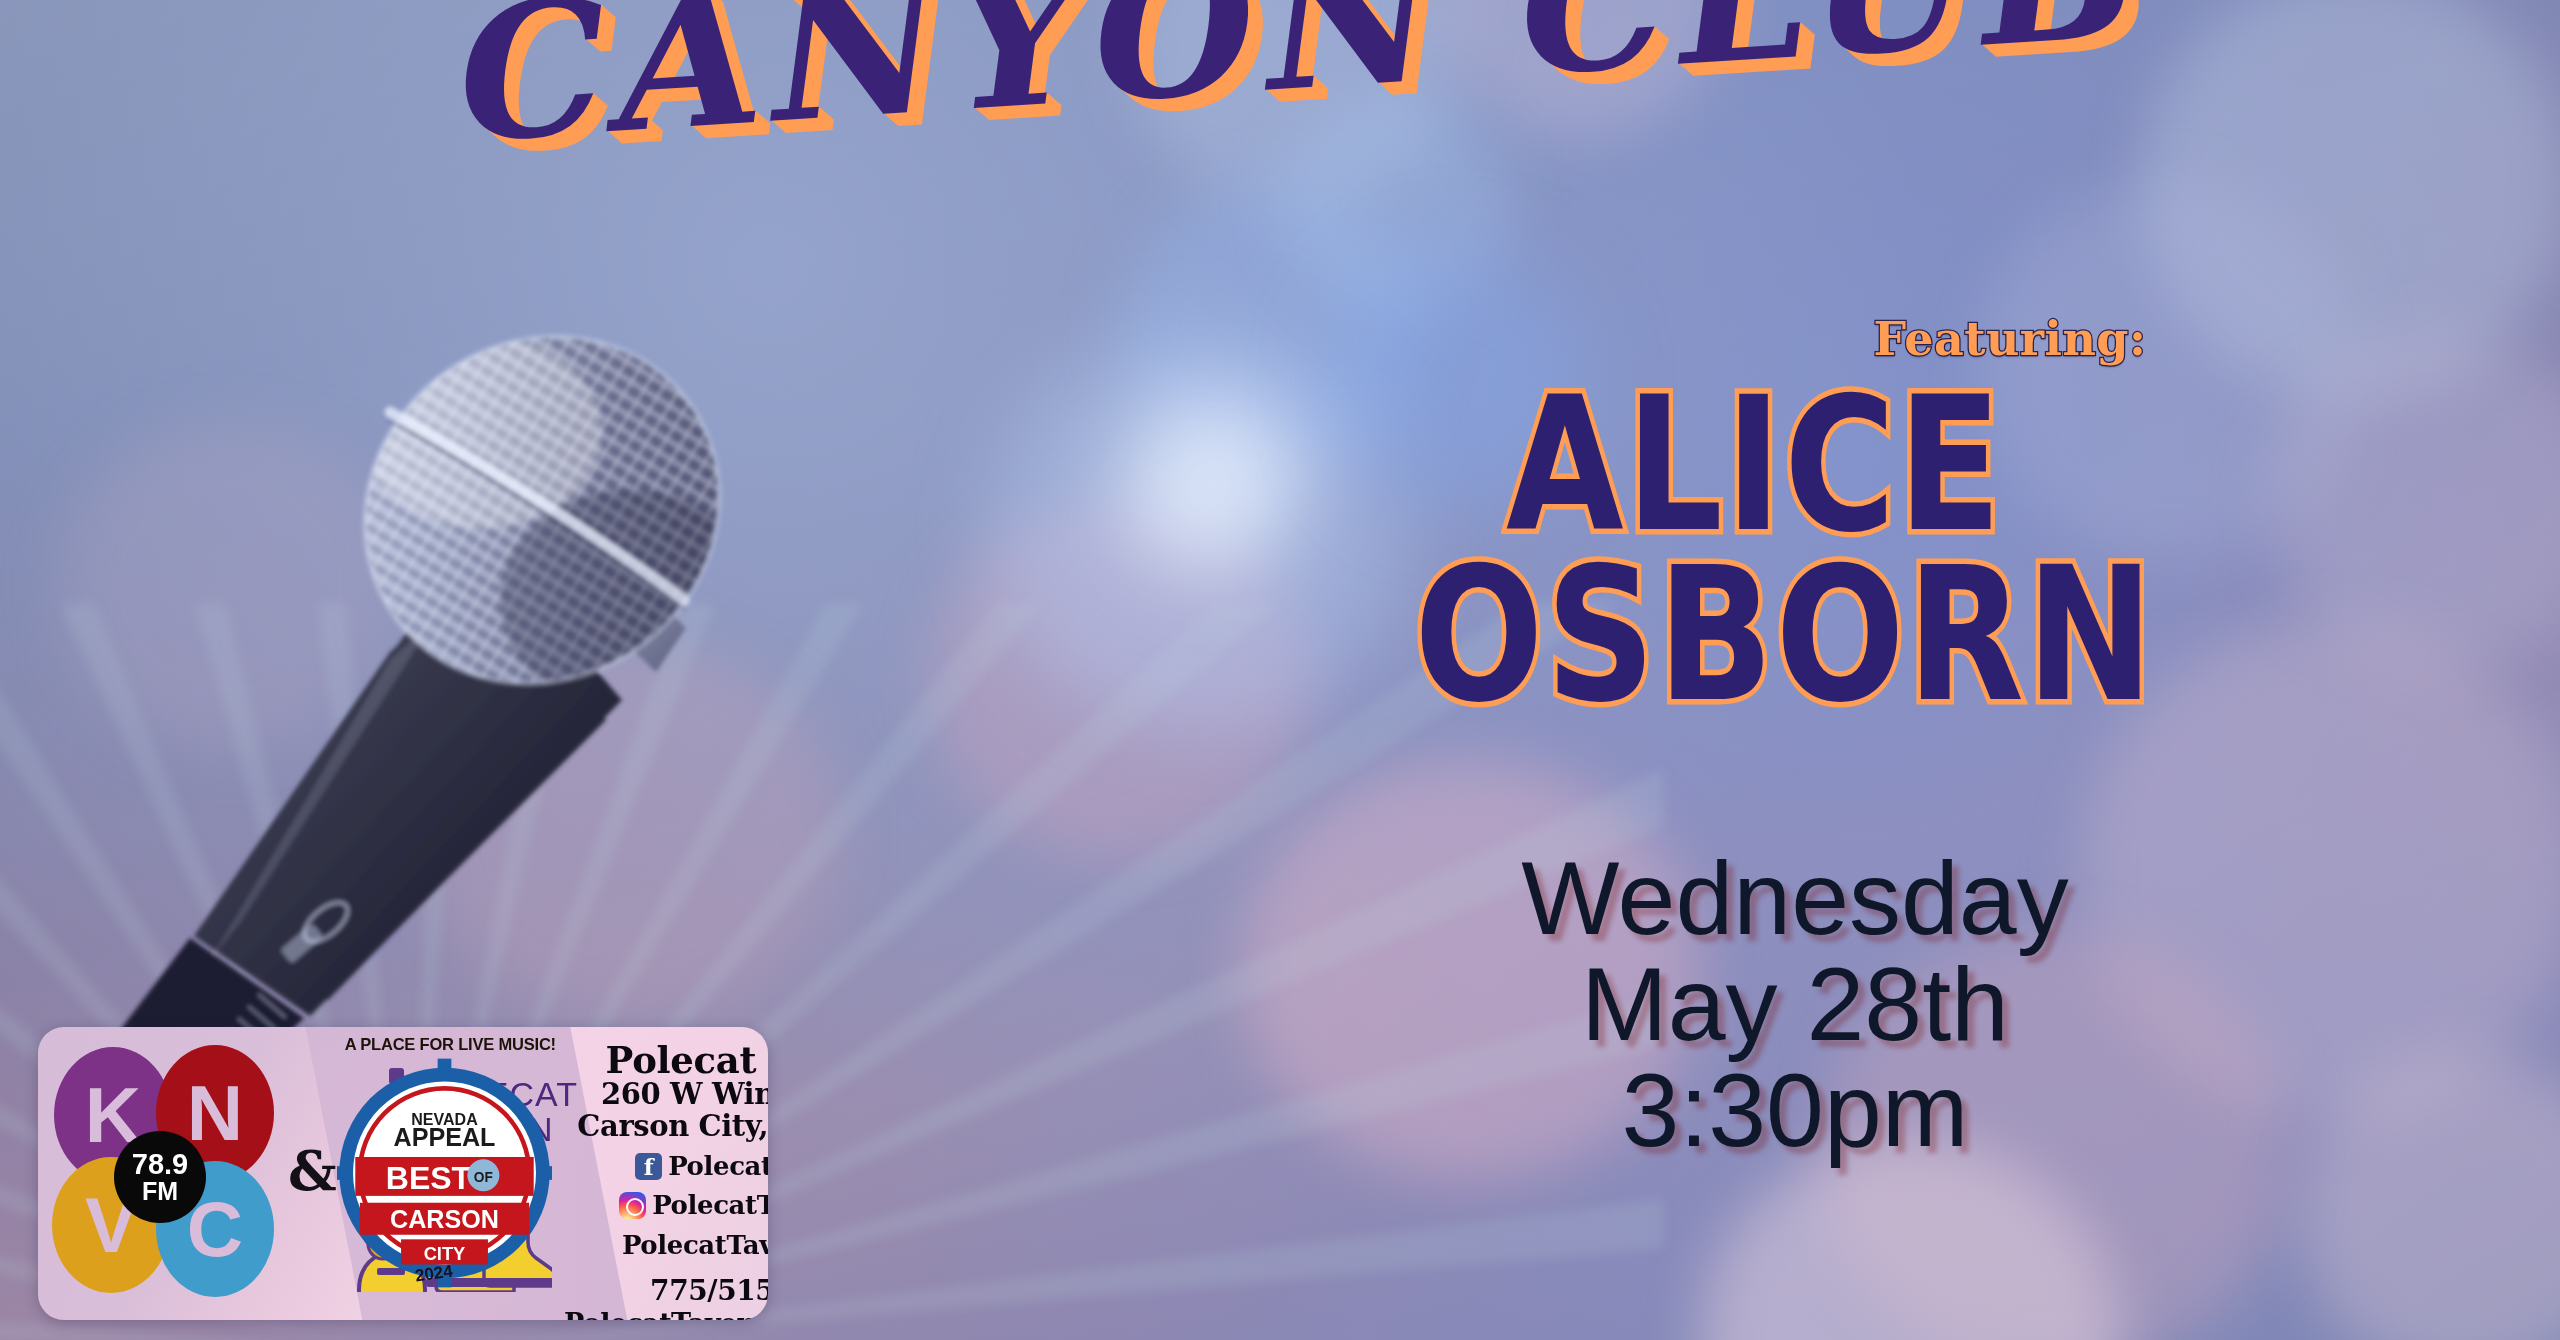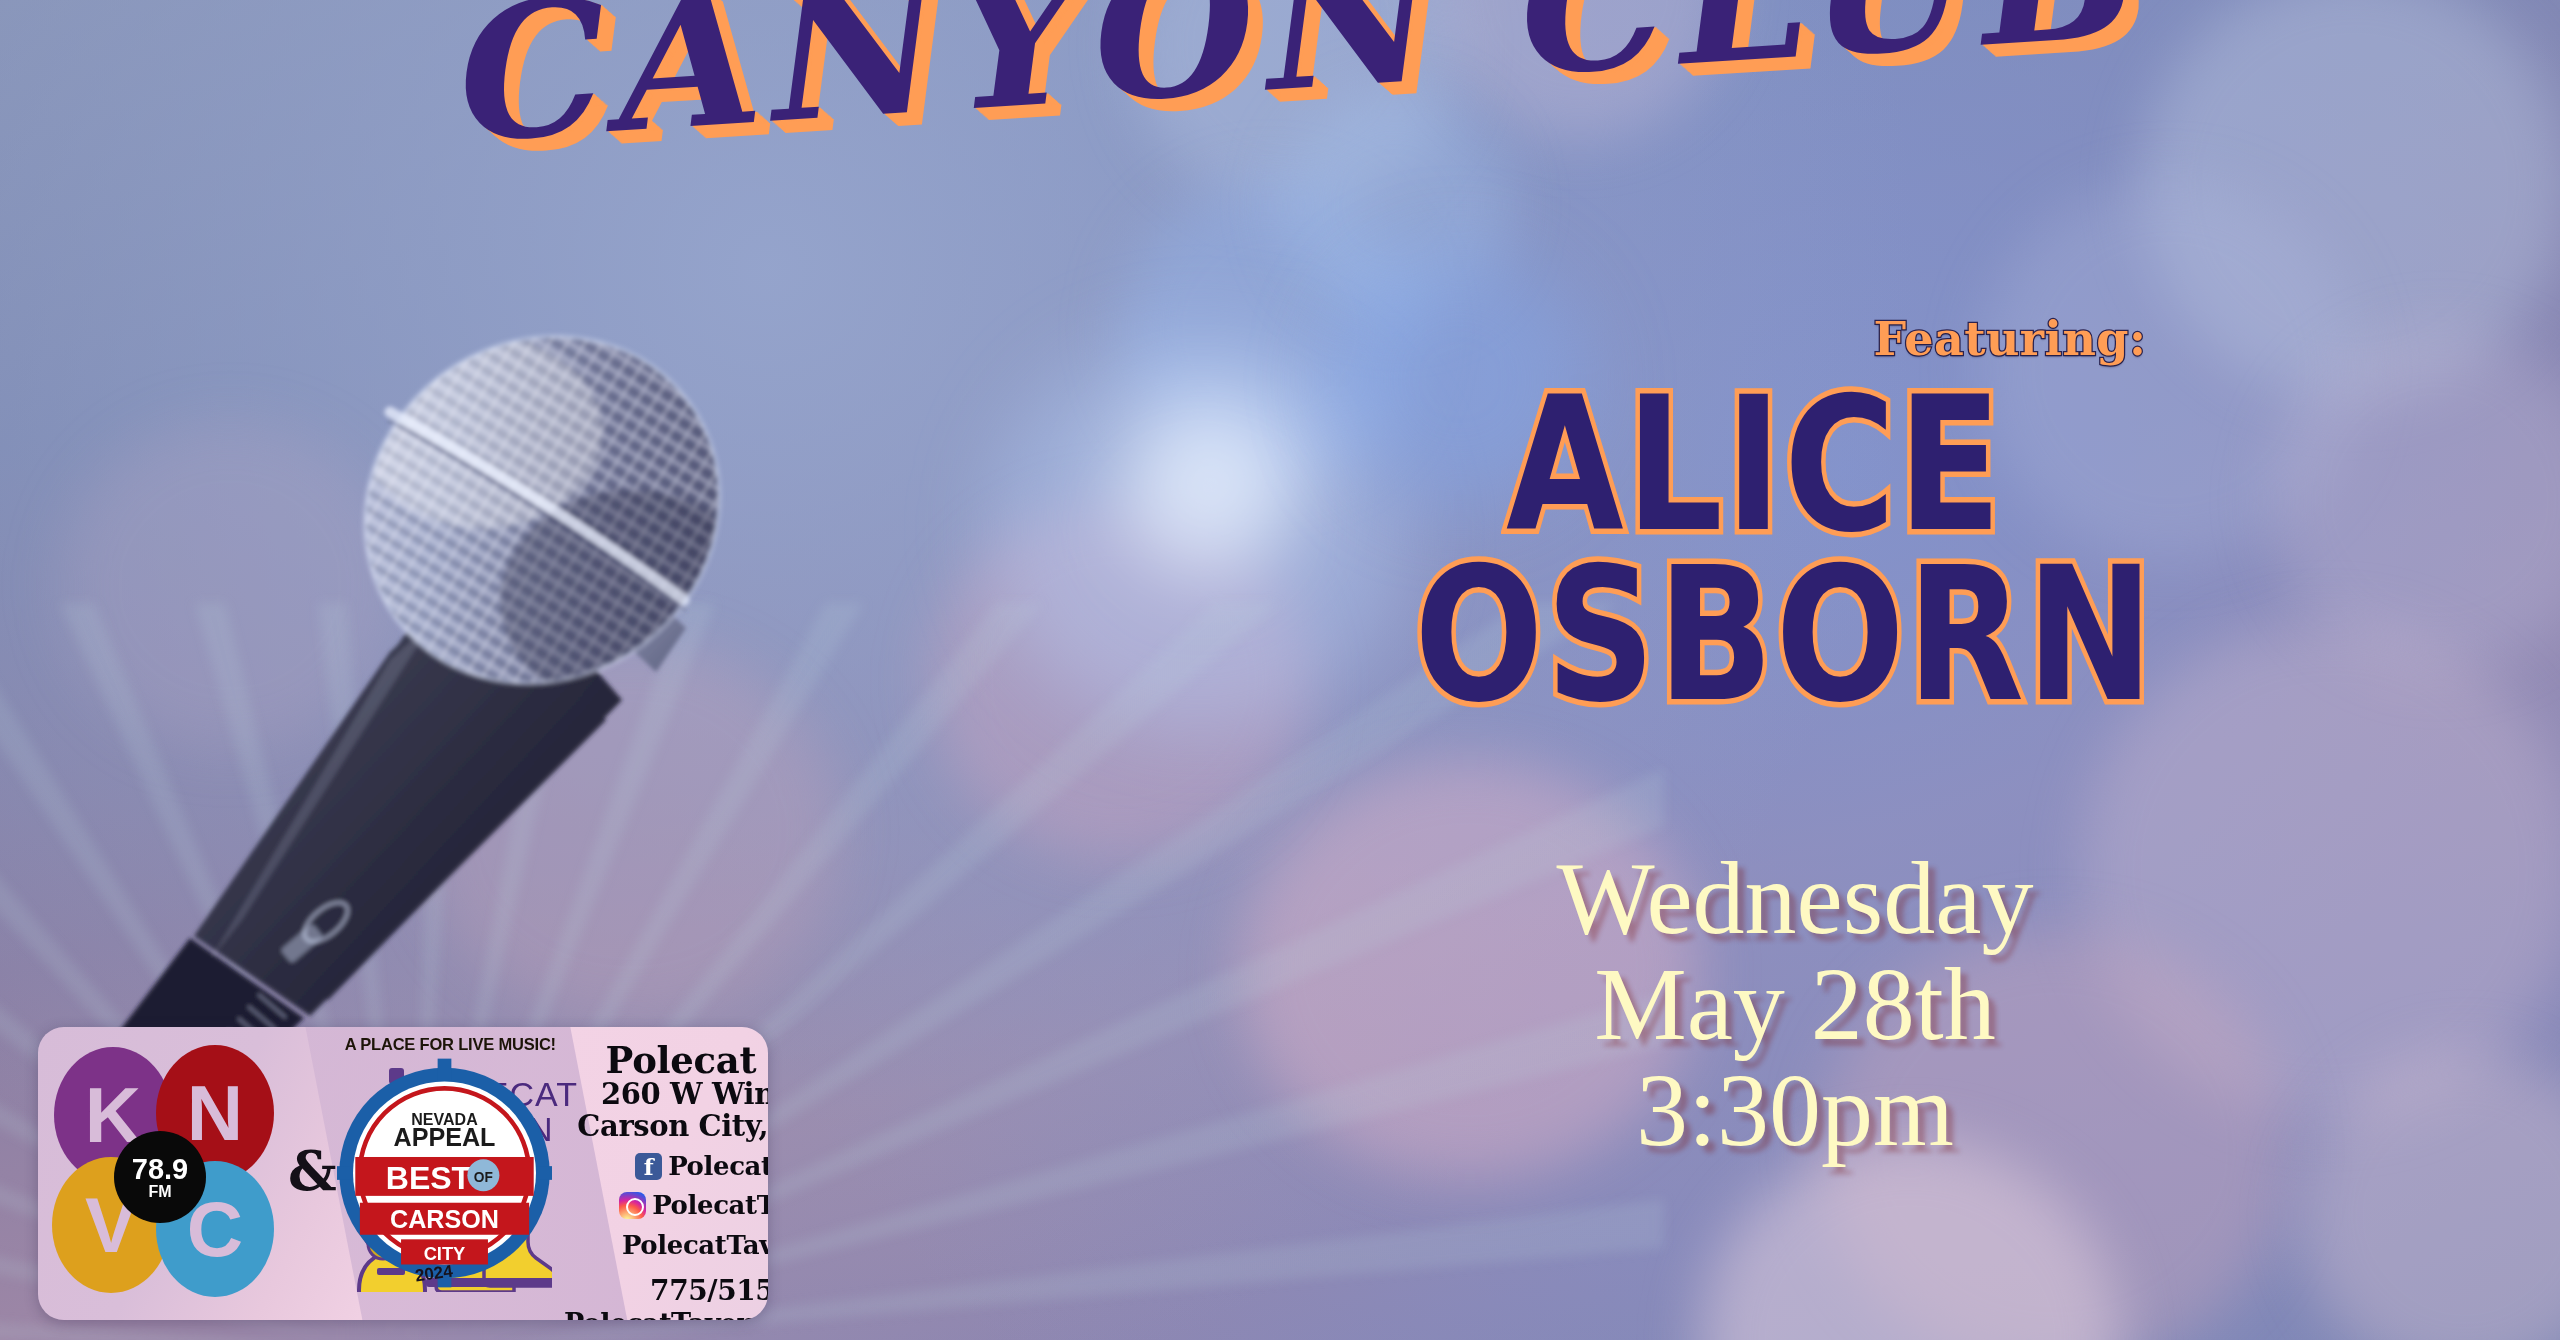--- a/index.html
+++ b/index.html
@@ -132,23 +132,23 @@
     text-align:center;
     font-size:152px;
   }
 
   
   #datetime-block {
     position:absolute;
     left:1330px; top:845px;
     width:930px;
     text-align:center;
-    font-family:Liberation Serif, serif;
+    font-family:Liberation Sans, sans-serif;
     font-weight:400;
-    color:#fef9c3;
+    color:#0f172a;
     line-height:1.02;
     text-shadow:7px 7px 5px rgba(120,15,15,0.30);
   }
   .dt-line { display:block; }
   #dt-day   { font-size:104px; }
   #dt-date  { font-size:104px; }
   #dt-time  { font-size:104px; }
 
   
   #info-card {
@@ -211,21 +211,21 @@
     background:#090909;
     color:#ffffff;
     display:flex; flex-direction:column;
     align-items:center; justify-content:center;
     font-family:"Liberation Sans", sans-serif;
     font-weight:700;
     line-height:1.0;
     z-index:5;
   }
   #knvc-badge .f1 { font-size:29px; }
-  #knvc-badge .f2 { font-size:16px; }
+  #knvc-badge .f2 { font-size:25px; }
 
   
   #amp {
     position:relative; z-index:3;
     flex:0 0 46px;
     display:flex; align-items:center; justify-content:center;
     font-family:"DejaVu Serif", serif;
     font-weight:700;
     font-size:54px;
     color:#141018;

